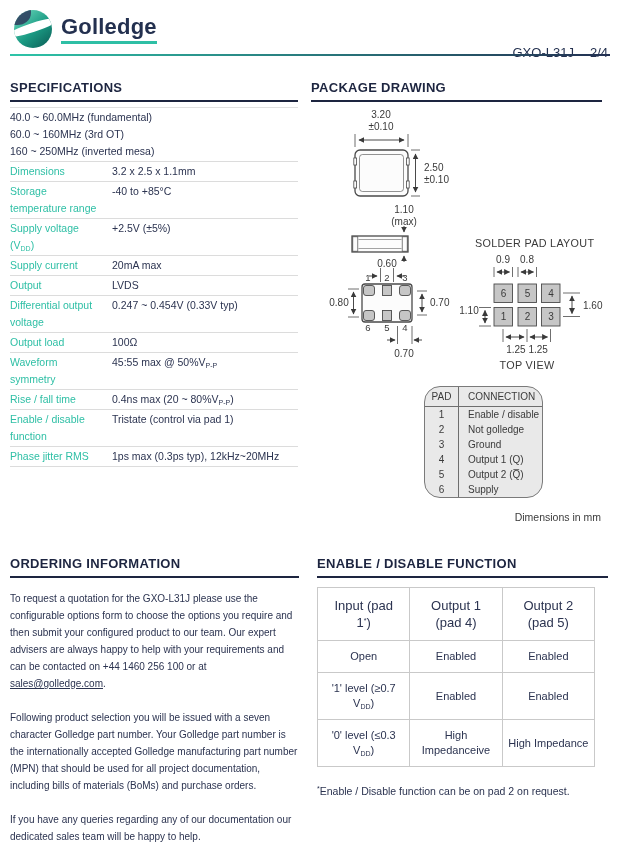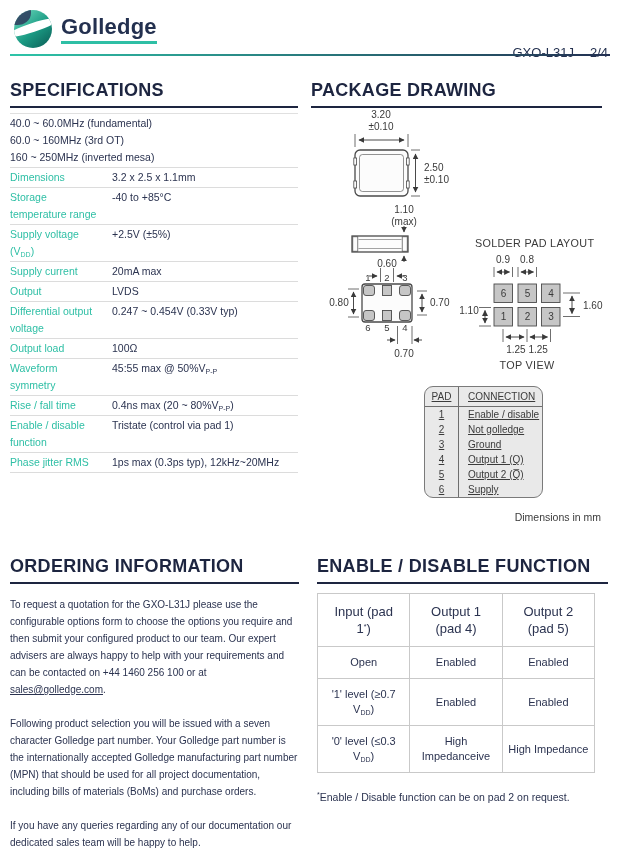--- a/index.html
+++ b/index.html
@@ -27,21 +27,21 @@
     border-bottom:3px solid #2ebfa5; padding-bottom:1px;
   }
   .doc-ref { position:absolute; right:13px; top:25px; font-size:13px; color:#23304f;margin-top:20px; }
   .doc-ref .part { margin-right:16px; }
   .divider {
     position:absolute; left:10px; top:54px; width:600px; height:2px;
     background:linear-gradient(to right,#2ec4a8,#233052);
   }
   
   .section-heading {
-    font-size:18px; font-weight:700; color:#1d2540; letter-spacing:.3px;
+    font-size:13px; font-weight:700; color:#1d2540; letter-spacing:.3px;
     border-bottom:2px solid #1d2540; padding-bottom:5px;
   }
   
   #specs { position:absolute; left:10px; top:80px; width:288px; }
   .spec-table { margin-top:5px; border-top:1px solid #e0e0e0; }
   .spec-row { display:flex; border-bottom:1px solid #dcdcdc; padding:1px 0; font-size:10.5px; line-height:17px; }
   .spec-label { flex:0 0 102px; color:#2ebfa5; padding-right:6px; }
   .spec-value { flex:1; color:#2b3350; }
   sub { font-size:7px; line-height:0; vertical-align:-2px; }
   sup { font-size:7px; line-height:0; vertical-align:4px; }
@@ -51,22 +51,22 @@
   .drawing text { font-family:"Liberation Sans", sans-serif; fill:#3a3a3a; font-size:10px; }
   .drawing .dts { font-size:10.8px; letter-spacing:.3px; }
   .drawing .dtn { font-size:9.5px; }
   .dl { stroke:#4a4a4a; stroke-width:1; fill:none; }
   .dl-thin { stroke:#4a4a4a; stroke-width:.8; fill:none; }
   .shape { fill:#fcfcfc; stroke:#4a4a4a; stroke-width:1.3; }
   .pad { fill:#c6c6c6; stroke:#4a4a4a; stroke-width:.9; }
   
   .pad-table {
     position:absolute; left:424px; top:386px; width:119px;
-    background:#e9e9e9; border:1px solid #7a7a7a; border-radius:9px;
-    font-size:10px; color:#3b3b3b; overflow:hidden;text-decoration:underline;
+    background:#e9e9e9; border:1px solid #7a7a7a; border-radius:16px;
+    font-size:10px; color:#3b3b3b; overflow:hidden;
   }
   .pt-row { display:flex; }
   .pt-num { flex:0 0 34px; text-align:center; border-right:1px solid #6e6e6e; padding:2px 0; }
   .pt-conn { flex:1; padding:2px 0 2px 9px; }
   .pt-header { border-bottom:1px solid #6e6e6e; }
   .pt-header .pt-num, .pt-header .pt-conn { padding-top:4px; padding-bottom:4px; }
   .dims-note { position:absolute; left:317px; top:511px; width:284px; text-align:right; font-size:10.5px; color:#3b3b3b; }
   
   #ordering { position:absolute; left:10px; top:556px; width:289px; }
   #ordering p { font-size:10px; line-height:17px; color:#2b3350; }

